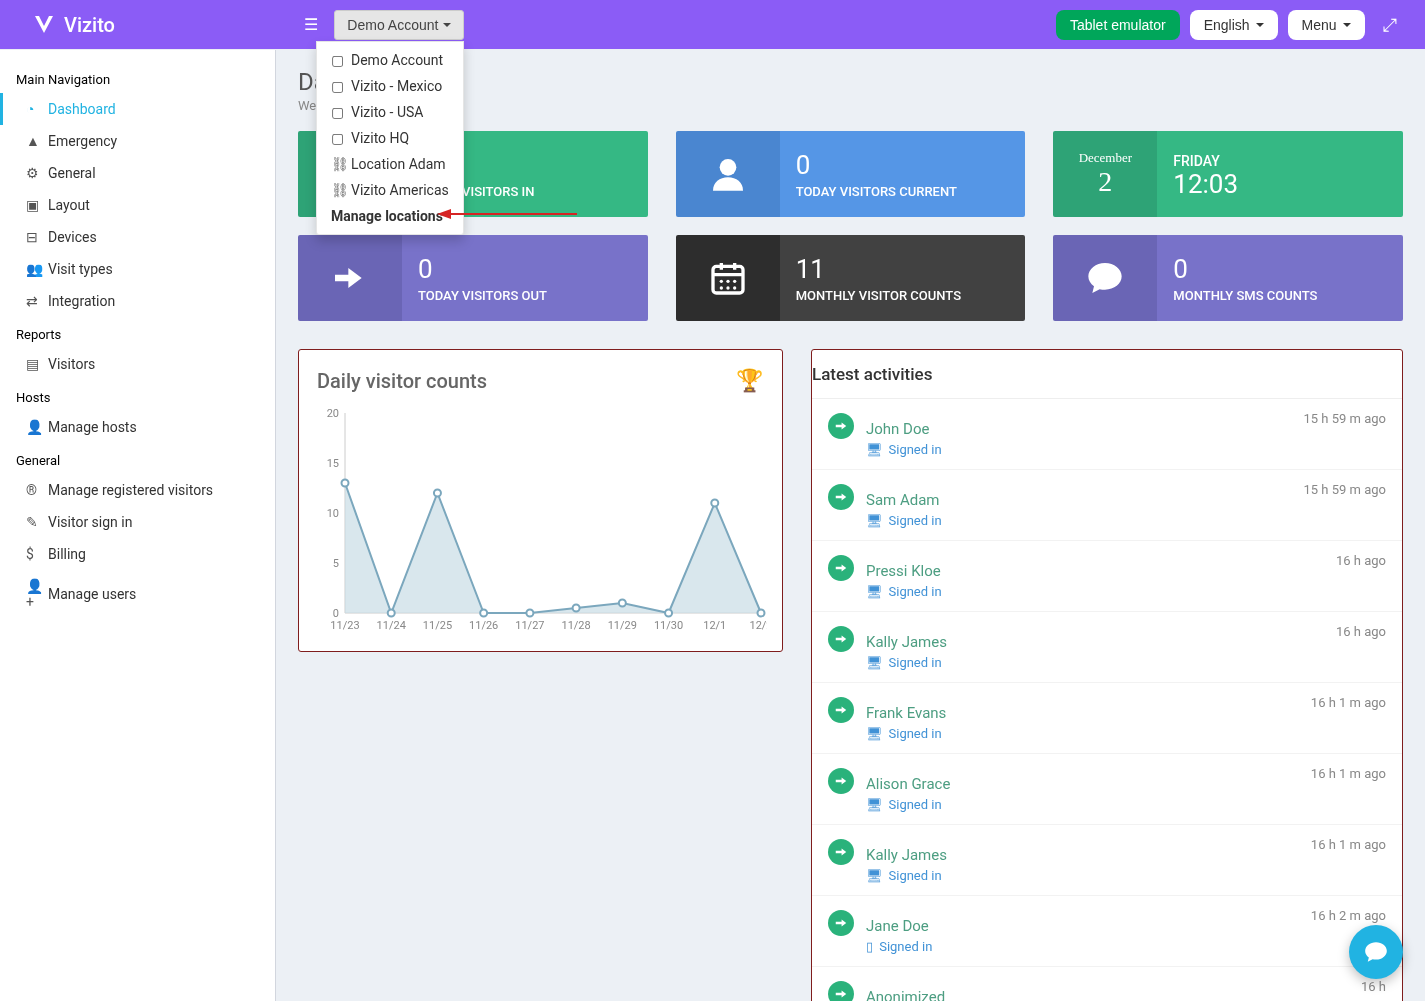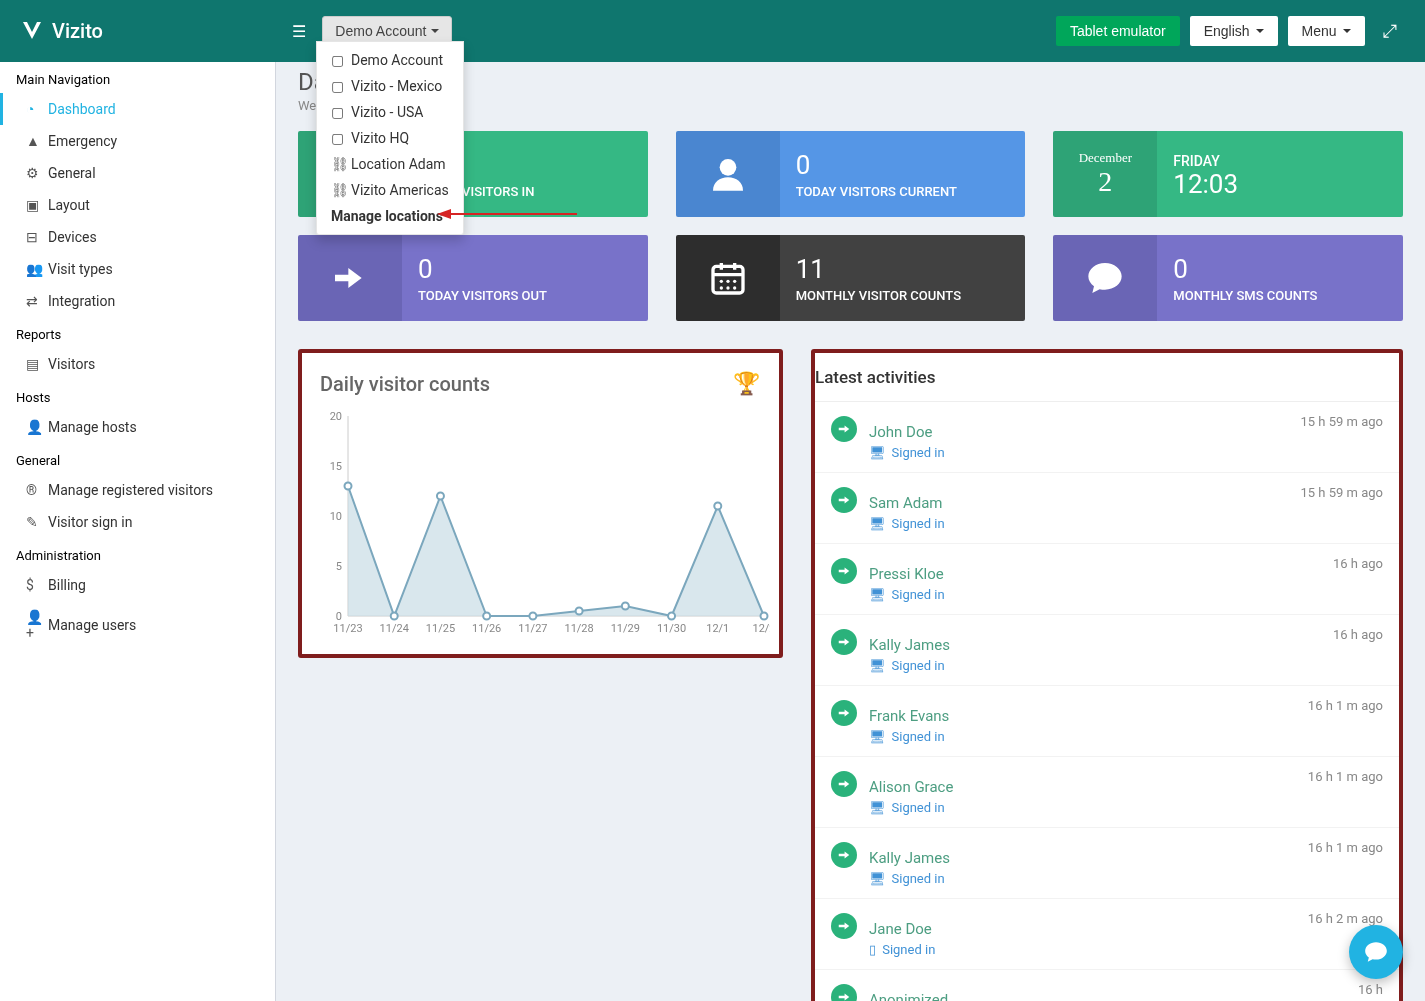--- a/index.html
+++ b/index.html
@@ -1,26 +1,26 @@
 <!DOCTYPE html>
 <html><head>
 <meta charset="utf-8">
 <style>
 * { box-sizing: border-box; margin: 0; padding: 0; }
 body { font-family: -apple-system, BlinkMacSystemFont, "Segoe UI", Roboto, "Helvetica Neue", Arial, sans-serif; font-size: 14px; color: #333; background: #ecf0f5; width: 1425px; height: 1001px; overflow: hidden; position: relative; }
 
 
-.header { height: 62px; background: #0f766e; display: flex; align-items: center; position: relative; z-index: 5; }
+.header { height: 49px; background: #8b5cf6; display: flex; align-items: center; position: relative; z-index: 5; padding-left: 12px; }
 .logo { width: 276px; display: flex; align-items: center; padding-left: 20px; color: #fff; font-size: 20px; font-weight: 500; }
 .logo svg { margin-right: 8px; }
 .hamburger { color: #fff; font-size: 16px; padding: 0 16px; cursor: pointer; }
 .account-btn { background: #e6e6e6; border: 1px solid #ccc; color: #444; padding: 6px 12px; border-radius: 3px; font-size: 14px; cursor: pointer; display: flex; align-items: center; }
 .account-btn .caret { margin-left: 5px; border-top: 4px solid #444; border-left: 4px solid transparent; border-right: 4px solid transparent; display:inline-block; }
 .header-right { margin-left: auto; display: flex; align-items: center; gap: 10px; padding-right: 20px; }
-.btn { padding: 7px 14px; border-radius: 2px; font-size: 14px; cursor: pointer; border: none; display: flex; align-items: center; }
+.btn { padding: 7px 14px; border-radius: 8px; font-size: 14px; cursor: pointer; border: none; display: flex; align-items: center; }
 .btn-green { background: #00a65a; color: #fff; }
 .btn-white { background: #fff; color: #333; }
 .btn-white .caret { margin-left: 6px; border-top: 4px solid #333; border-left: 4px solid transparent; border-right: 4px solid transparent; display:inline-block;}
 .expand-icon { color: #fff; font-size: 18px; cursor: pointer; padding: 0 8px; }
 
 
 .dropdown { position: absolute; top: 41px; left: 316px; width: 148px; background: #fff; box-shadow: 0 6px 12px rgba(0,0,0,0.175); border: 1px solid rgba(0,0,0,0.1); border-radius: 0 0 3px 3px; z-index: 100; padding: 5px 0; }
 .dropdown-item { padding: 5px 14px; color: #333; cursor: pointer; font-size: 14px; display:flex; align-items:center; }
 .dropdown-item .di-icon { width: 18px; display:inline-block; color:#555; margin-right: 2px;}
 .dropdown-item.bold { font-weight: 700; }
@@ -51,21 +51,21 @@
 .c-green .icon-part { background: #2ea376; } .c-green .text-part { background: #35b884; }
 .c-blue .icon-part { background: #4a86d0; } .c-blue .text-part { background: #5596e6; }
 .c-date .icon-part { background: #2ea376; width: 104px; flex-direction:column; font-size:14px;font-family:Liberation Serif, serif;} 
 .c-date .text-part { background: #35b884; }
 .c-date .month { font-size: 13px; }
 .c-date .day { font-size: 28px; }
 .c-purple .icon-part { background: #6a65b5; } .c-purple .text-part { background: #7872c9; }
 .c-dark .icon-part { background: #2d2d2d; } .c-dark .text-part { background: #414141; }
 
 .panels-row { display: flex; gap: 28px; margin-top: 28px; align-items: flex-start; }
-.panel { background: #fff; border-radius: 3px; border: 4px solid #7f1d1d; }
+.panel { background: #fff; border-radius: 3px; border: 1px solid #7f1d1d; }
 .chart-panel { width: 485px; padding: 18px 18px 14px; }
 .chart-header { display: flex; justify-content: space-between; align-items: center; }
 .chart-title { font-size: 20px; color: #666; font-weight: 500;}
 .trophy { color: #bbb; font-size: 22px; }
 .chart-area { margin-top: 14px; }
 
 .activities-panel { flex: 1; }
 .act-header { padding: 14px 0; font-size: 17px; color: #333; border-bottom: 1px solid #eee; font-weight:500;}
 .act-item { display: flex; align-items: flex-start; padding: 12px 16px; border-bottom: 1px solid #f2f2f2; }
 .act-badge { width: 26px; height: 26px; border-radius: 50%; background: #2ab27b; color: #fff; display: flex; align-items: center; justify-content: center; font-size: 14px; margin-right: 12px; flex-shrink: 0; margin-top:2px;}
@@ -184,21 +184,20 @@
     </div>
     <div class="sidebar-heading">General</div>
     <div class="sidebar-item">
       <span class="si-icon">®</span>
       <span>Manage registered visitors</span>
     </div>
     <div class="sidebar-item">
       <span class="si-icon">✎</span>
       <span>Visitor sign in</span>
     </div>
-    <div class="sidebar-heading">Administration</div>
     <div class="sidebar-item">
       <span class="si-icon">$</span>
       <span>Billing</span>
     </div>
     <div class="sidebar-item">
       <span class="si-icon">👤+</span>
       <span>Manage users</span>
     </div>
   </div>
 

